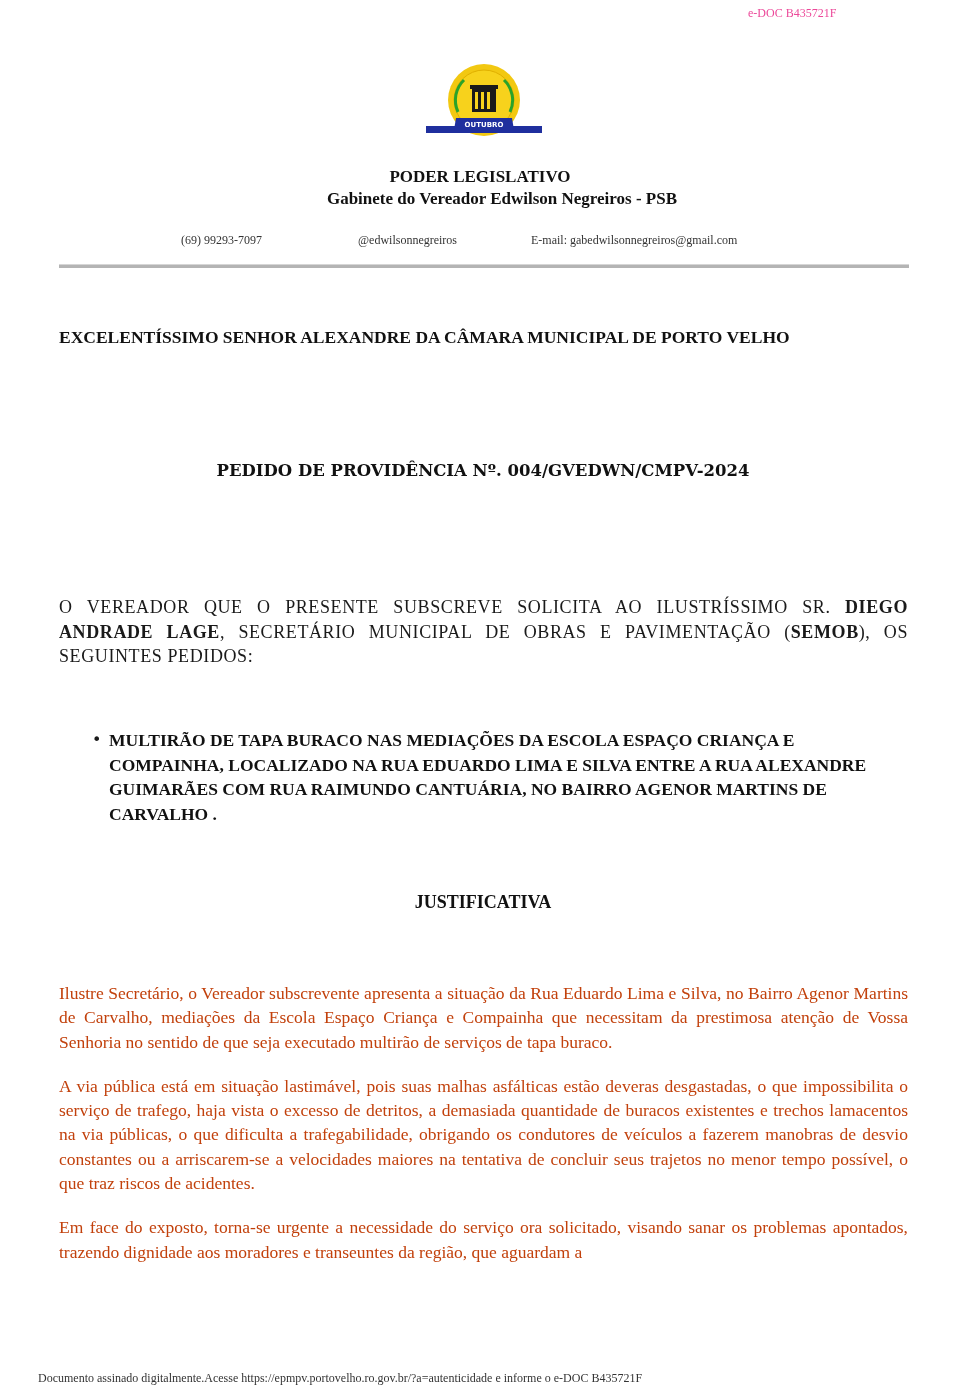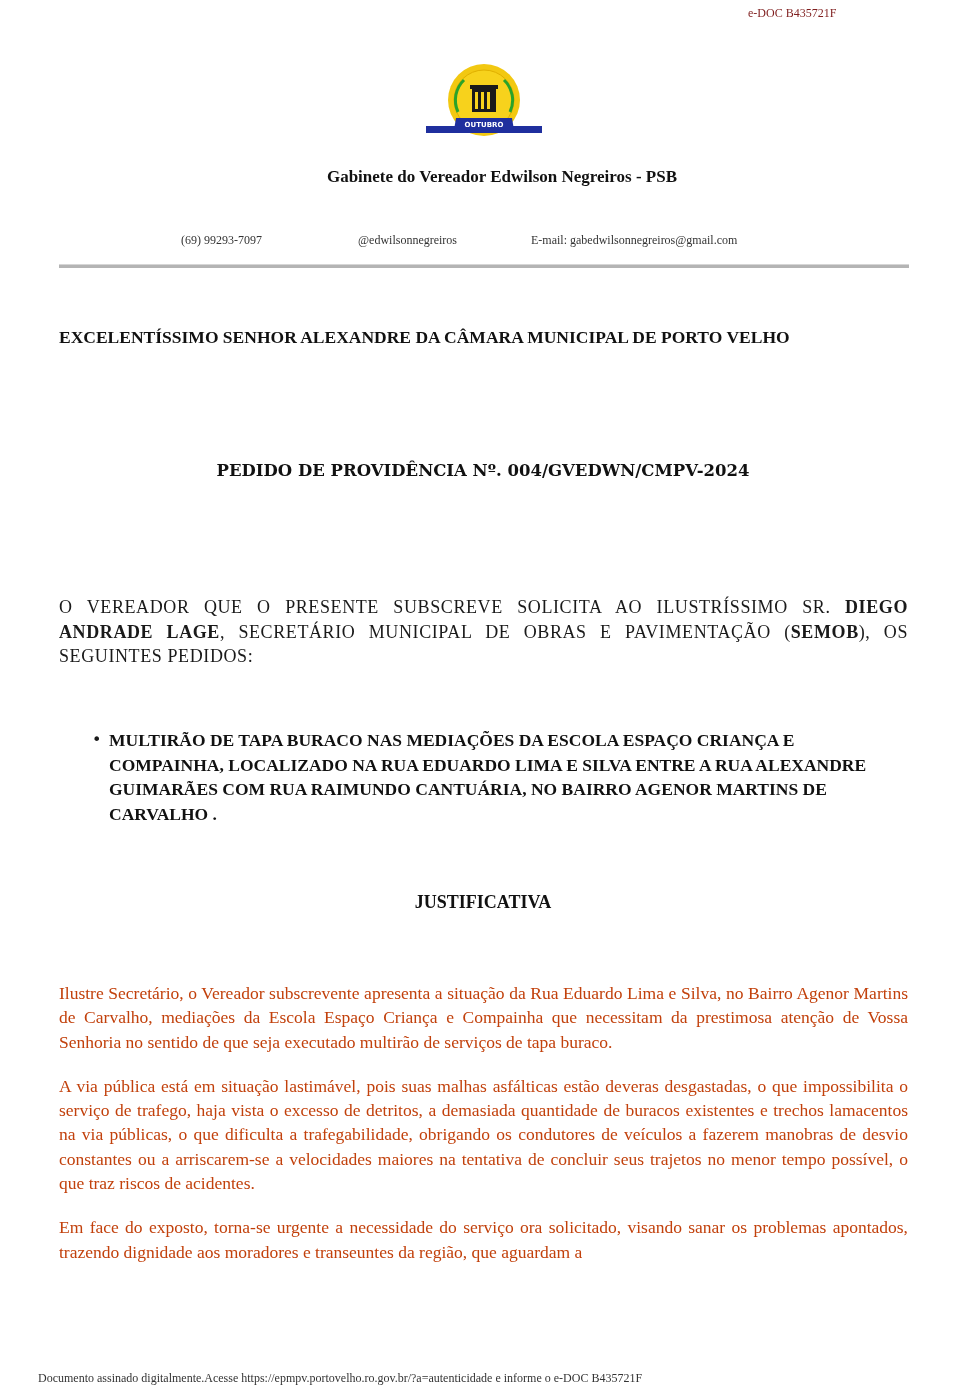--- a/index.html
+++ b/index.html
@@ -2,21 +2,21 @@
 <html><head>
   <meta charset="utf-8">
   <style>
     html, body { margin: 0; padding: 0; background: #ffffff; }
     body {
       width: 960px; height: 1390px; position: relative; overflow: hidden;
       font-family: "DejaVu Serif", serif; color: #1a1a1a;
     }
     .edoc-top {
       position: absolute; top: 6px; left: 748px;
-      font-family: "Liberation Serif", serif; font-size: 12px; color: #7f1d1d;
+      font-family: "Liberation Serif", serif; font-size: 12px; color: #ec4899;
     }
     .logo { position: absolute; top: 64px; left: 424px; width: 120px; height: 82px; }
     .header { position: absolute; top: 166px; left: 0; width: 960px; text-align: center; }
     .header .l1, .header .l2, .header .l3 {
       font-family: "Liberation Serif", serif; font-weight: bold; color: #111;
     }
     .header .l1 { font-size: 17px; line-height: 22px; }
     .header .l2 { font-size: 17px; line-height: 22px; }
     .header .l3 { font-size: 17px; line-height: 22px; margin-left: 44px; }
     .contacts {
@@ -90,20 +90,21 @@
       <rect x="63" y="28" width="3" height="17" fill="#f7d21c"></rect>
       <rect x="46" y="21" width="28" height="4" fill="#1a1a1a"></rect>
     </g>
     <rect x="2" y="62" width="116" height="7" fill="#1f2f9e"></rect>
     <path d="M32 54 L88 54 L90 66 L30 66 Z" fill="#1f2f9e"></path>
     <text x="60" y="63" text-anchor="middle" font-family="DejaVu Sans, sans-serif" font-size="7" font-weight="bold" fill="#ffffff">OUTUBRO</text>
   </svg>
 </div>
 
 <div class="header">
+  <div class="l2">PODER LEGISLATIVO</div>
   <div class="l3">Gabinete do Vereador Edwilson Negreiros - PSB</div>
 </div>
 
 <div class="contacts">
   <span class="c-phone">(69) 99293-7097</span>
   <span class="c-insta">@edwilsonnegreiros</span>
   <span class="c-email">E-mail: gabedwilsonnegreiros@gmail.com</span>
 </div>
 
 <div class="rule"></div>

